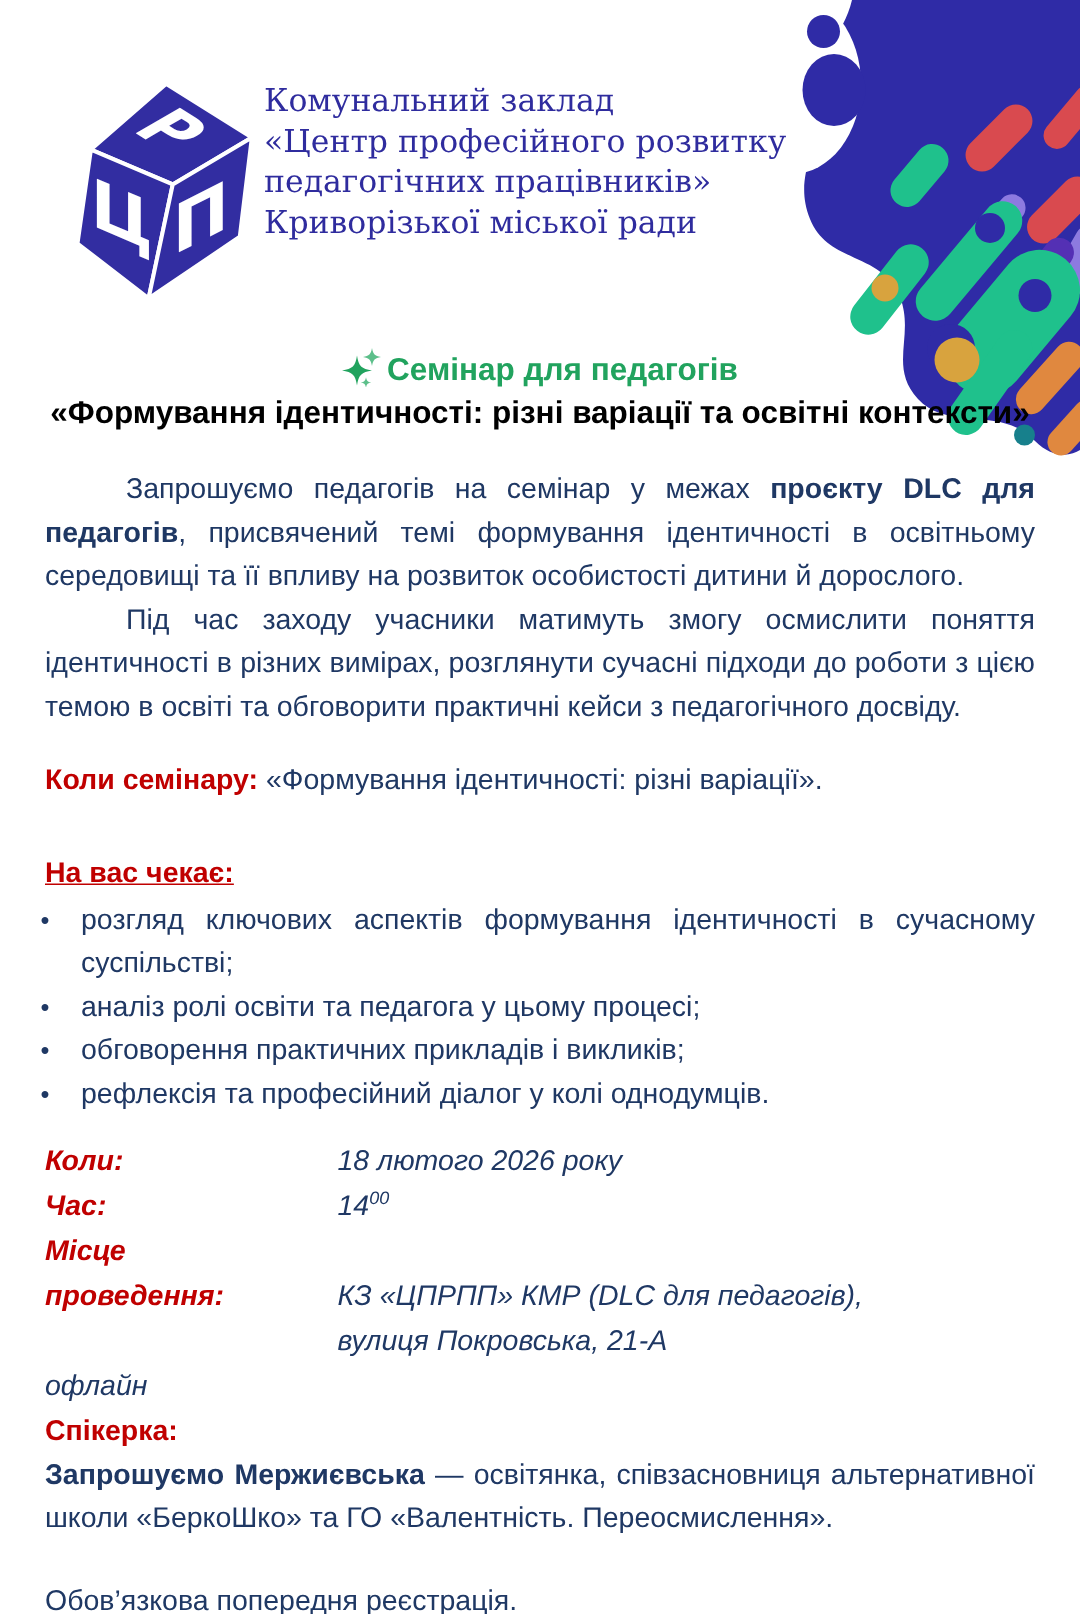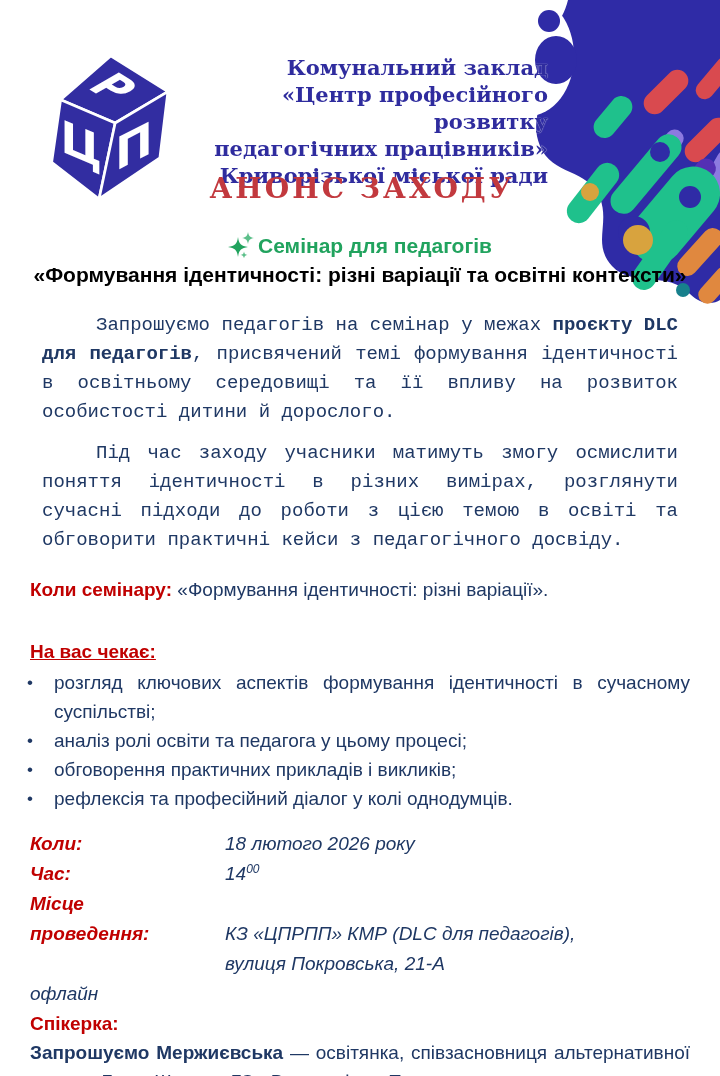--- a/index.html
+++ b/index.html
@@ -6,38 +6,38 @@
   .page{
     position:relative;width:720px;height:1076px;overflow:hidden;background:#fff;
     font-family:"Liberation Sans",sans-serif;color:#1f3864;
   }
   
   .decoration{position:absolute;top:0;right:0;width:220px;height:310px;z-index:1;}
   
   .header{position:relative;height:228px;z-index:2;}
   .logo{position:absolute;left:32px;top:44px;}
   .org{
-    position:absolute;left:176px;top:54px;width:372px;text-align:right;
-    font-family:"DejaVu Serif","Liberation Serif",serif;font-weight:bold;
+    position:absolute;left:176px;top:54px;width:372px;text-align:left;
+    font-family:"DejaVu Serif","Liberation Serif",serif;font-weight:normal;
     font-size:21px;line-height:27px;color:#2f2c9e;
     text-shadow:0 0 1px #ffffff;
   }
   .announce{
     position:absolute;left:176px;top:172px;width:372px;text-align:center;
     font-family:"DejaVu Serif","Liberation Serif",serif;font-weight:bold;
     font-size:28px;letter-spacing:3px;color:#c2393e;
   }
   
   .event{position:relative;z-index:2;text-align:center;margin-top:4px;}
   .kicker{font-size:21px;font-weight:bold;color:#21a35e;}
   .kicker svg{vertical-align:-5px;margin-right:4px;}
   .event-title{font-size:21px;font-weight:bold;color:#000000;margin-top:5px;}
   
   .content{position:relative;z-index:2;padding:0 30px;font-size:19px;line-height:29px;}
-  .para{margin:12px;text-align:justify;text-indent:54px;font-family:Liberation Mono, monospace;}
+  .para{margin:0;text-align:justify;text-indent:54px;}
   .para.first{margin-top:24px;}
   .b{font-weight:bold;}
   .red{color:#c00000;font-weight:bold;}
   .topic{margin-top:20px;}
   .agenda-label{margin-top:33px;text-decoration:underline;}
   ul.agenda{list-style:none;margin:2px 0 0 0;padding:0;}
   ul.agenda li{position:relative;padding-left:24px;text-align:justify;}
   ul.agenda li .dot{position:absolute;left:-3px;top:0;font-size:17px;}
   .details{margin-top:16px;line-height:30px;}
   .drow{display:flex;font-style:italic;}
@@ -92,21 +92,20 @@
         <text font-size="50" transform="translate(55,112) skewY(23)" dominant-baseline="central">Ц</text>
         <text font-size="50" transform="translate(114,114) skewY(-27)" dominant-baseline="central">П</text>
       </g>
     </svg>
     <div class="org">
       <div>Комунальний заклад</div>
       <div>«Центр професійного розвитку</div>
       <div>педагогічних працівників»</div>
       <div>Криворізької міської ради</div>
     </div>
-    <div class="announce">АНОНС ЗАХОДУ</div>
   </div>
 
   <div class="event">
     <div class="kicker">
       <svg width="26" height="26" viewBox="0 0 26 26" aria-hidden="true">
         <path d="M10,5 C11,12 13,14 20,15 C13,16 11,18 10,25 C9,18 7,16 0,15 C7,14 9,12 10,5 Z" fill="#21a35e"></path>
         <path d="M20,0 C20.8,4.2 21.8,5.2 26,6 C21.8,6.8 20.8,7.8 20,12 C19.2,7.8 18.2,6.8 14,6 C18.2,5.2 19.2,4.2 20,0 Z" fill="#5cbf8a"></path>
         <path d="M16,19.5 C16.5,22 17,22.5 19.5,23 C17,23.5 16.5,24 16,26.5 C15.5,24 15,23.5 12.5,23 C15,22.5 15.5,22 16,19.5 Z" fill="#5cbf8a"></path>
       </svg><span>Семінар для педагогів</span>
     </div>

